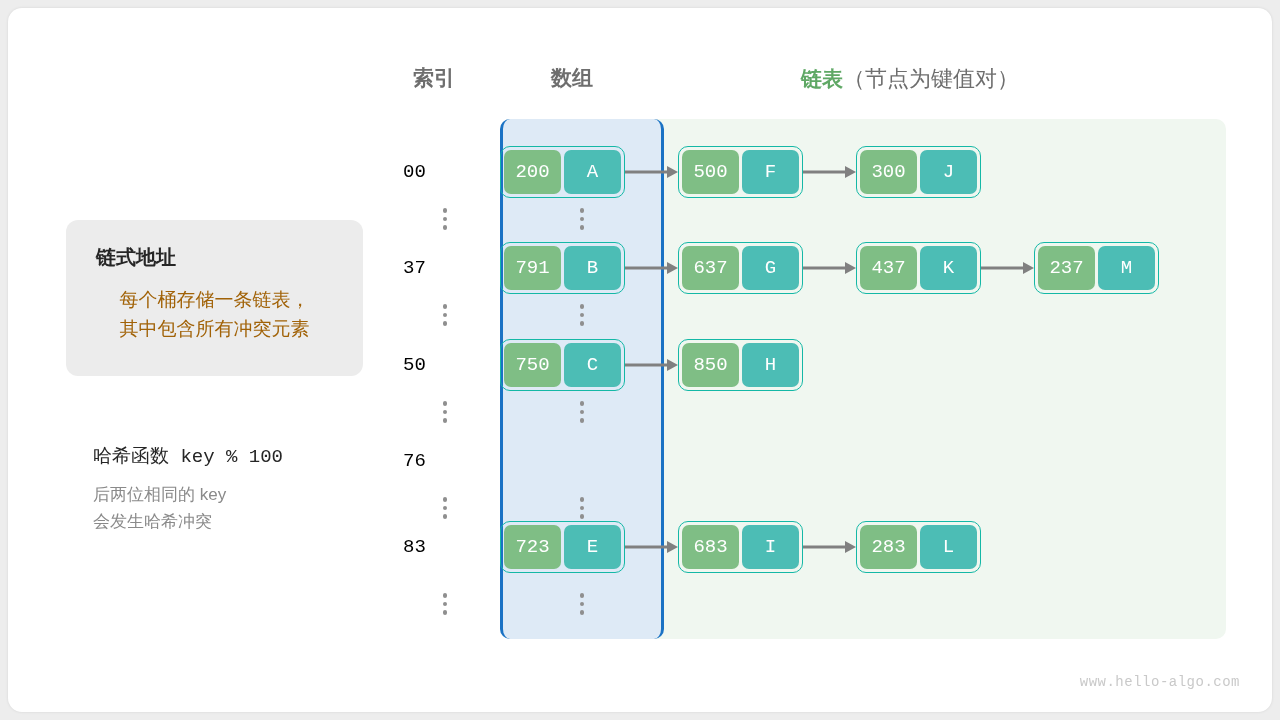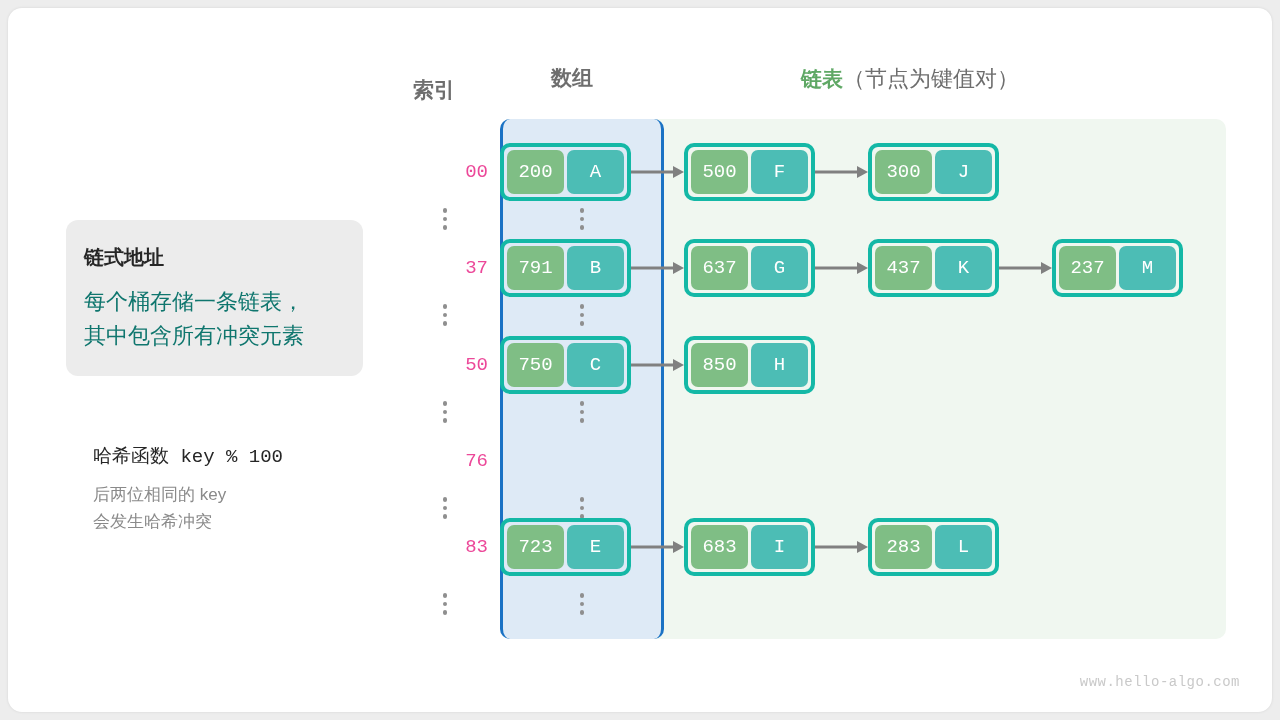--- a/index.html
+++ b/index.html
@@ -20,44 +20,44 @@
   }
 
   
   .hdr {
     position: absolute;
     font-size: 21px;
     font-weight: bold;
     color: #6E6E6E;
     white-space: nowrap;
   }
-  #hdr-index { left: 405px; top: 68px; }
+  #hdr-index { left: 405px; top: 56px; }
   #hdr-array { left: 543px; top: 56px; }
   #hdr-list  { left: 793px; top: 56px; color: #5FA865; }
   #hdr-list .sub {
     color: #6E6E6E;
     font-weight: normal;
     font-size: 22px;
   }
 
   
   #infobox {
     position: absolute;
     left: 58px; top: 212px;
     width: 297px; height: 156px;
     background: #ECECEC;
     border-radius: 12px;
-    padding: 24px 18px;
+    padding: 24px 30px;
   }
   #infobox .title {
     font-size: 20px; font-weight: bold; color: #262626;
     margin-bottom: 14px;
   }
   #infobox .body {
-    font-size: 22px; color: #0f766e; line-height: 1.55;
+    font-size: 19px; color: #a16207; line-height: 1.55; text-align: center;
   }
 
   
   #hashnote { position: absolute; left: 85px; top: 435px; width: 300px; }
   #hashnote .title {
     font-size: 19px; font-weight: normal; color: #262626;
     font-family: "Liberation Mono", "DejaVu Sans Mono", monospace;
     margin-bottom: 12px; white-space: nowrap;
   }
   #hashnote .body { font-size: 17px; color: #8A8A8A; line-height: 1.6; }
@@ -84,32 +84,32 @@
   #rows { position: absolute; left: 0; top: 0; width: 100%; height: 100%; }
   .row {
     position: absolute;
     left: 395px;
     height: 56px;
     display: flex;
     align-items: center;
   }
   .idx {
     width: 85px;
-    text-align: right;
+    text-align: left;
     font-family: "Liberation Mono", "DejaVu Sans Mono", monospace;
     font-size: 19px;
-    color: #ec4899;
+    color: #000000;
   }
   .chain { display: flex; align-items: center; margin-left: 12px; }
 
   
   .node {
     display: flex;
     align-items: center;
-    border: 4px solid #14b8a6;
+    border: 1px solid #14b8a6;
     border-radius: 10px;
     padding: 3px;
     background: transparent;
     gap: 3px;
   }
   .cell {
     width: 57px; height: 44px;
     display: flex; align-items: center; justify-content: center;
     font-family: "Liberation Mono", "DejaVu Sans Mono", monospace;
     font-size: 19px;

